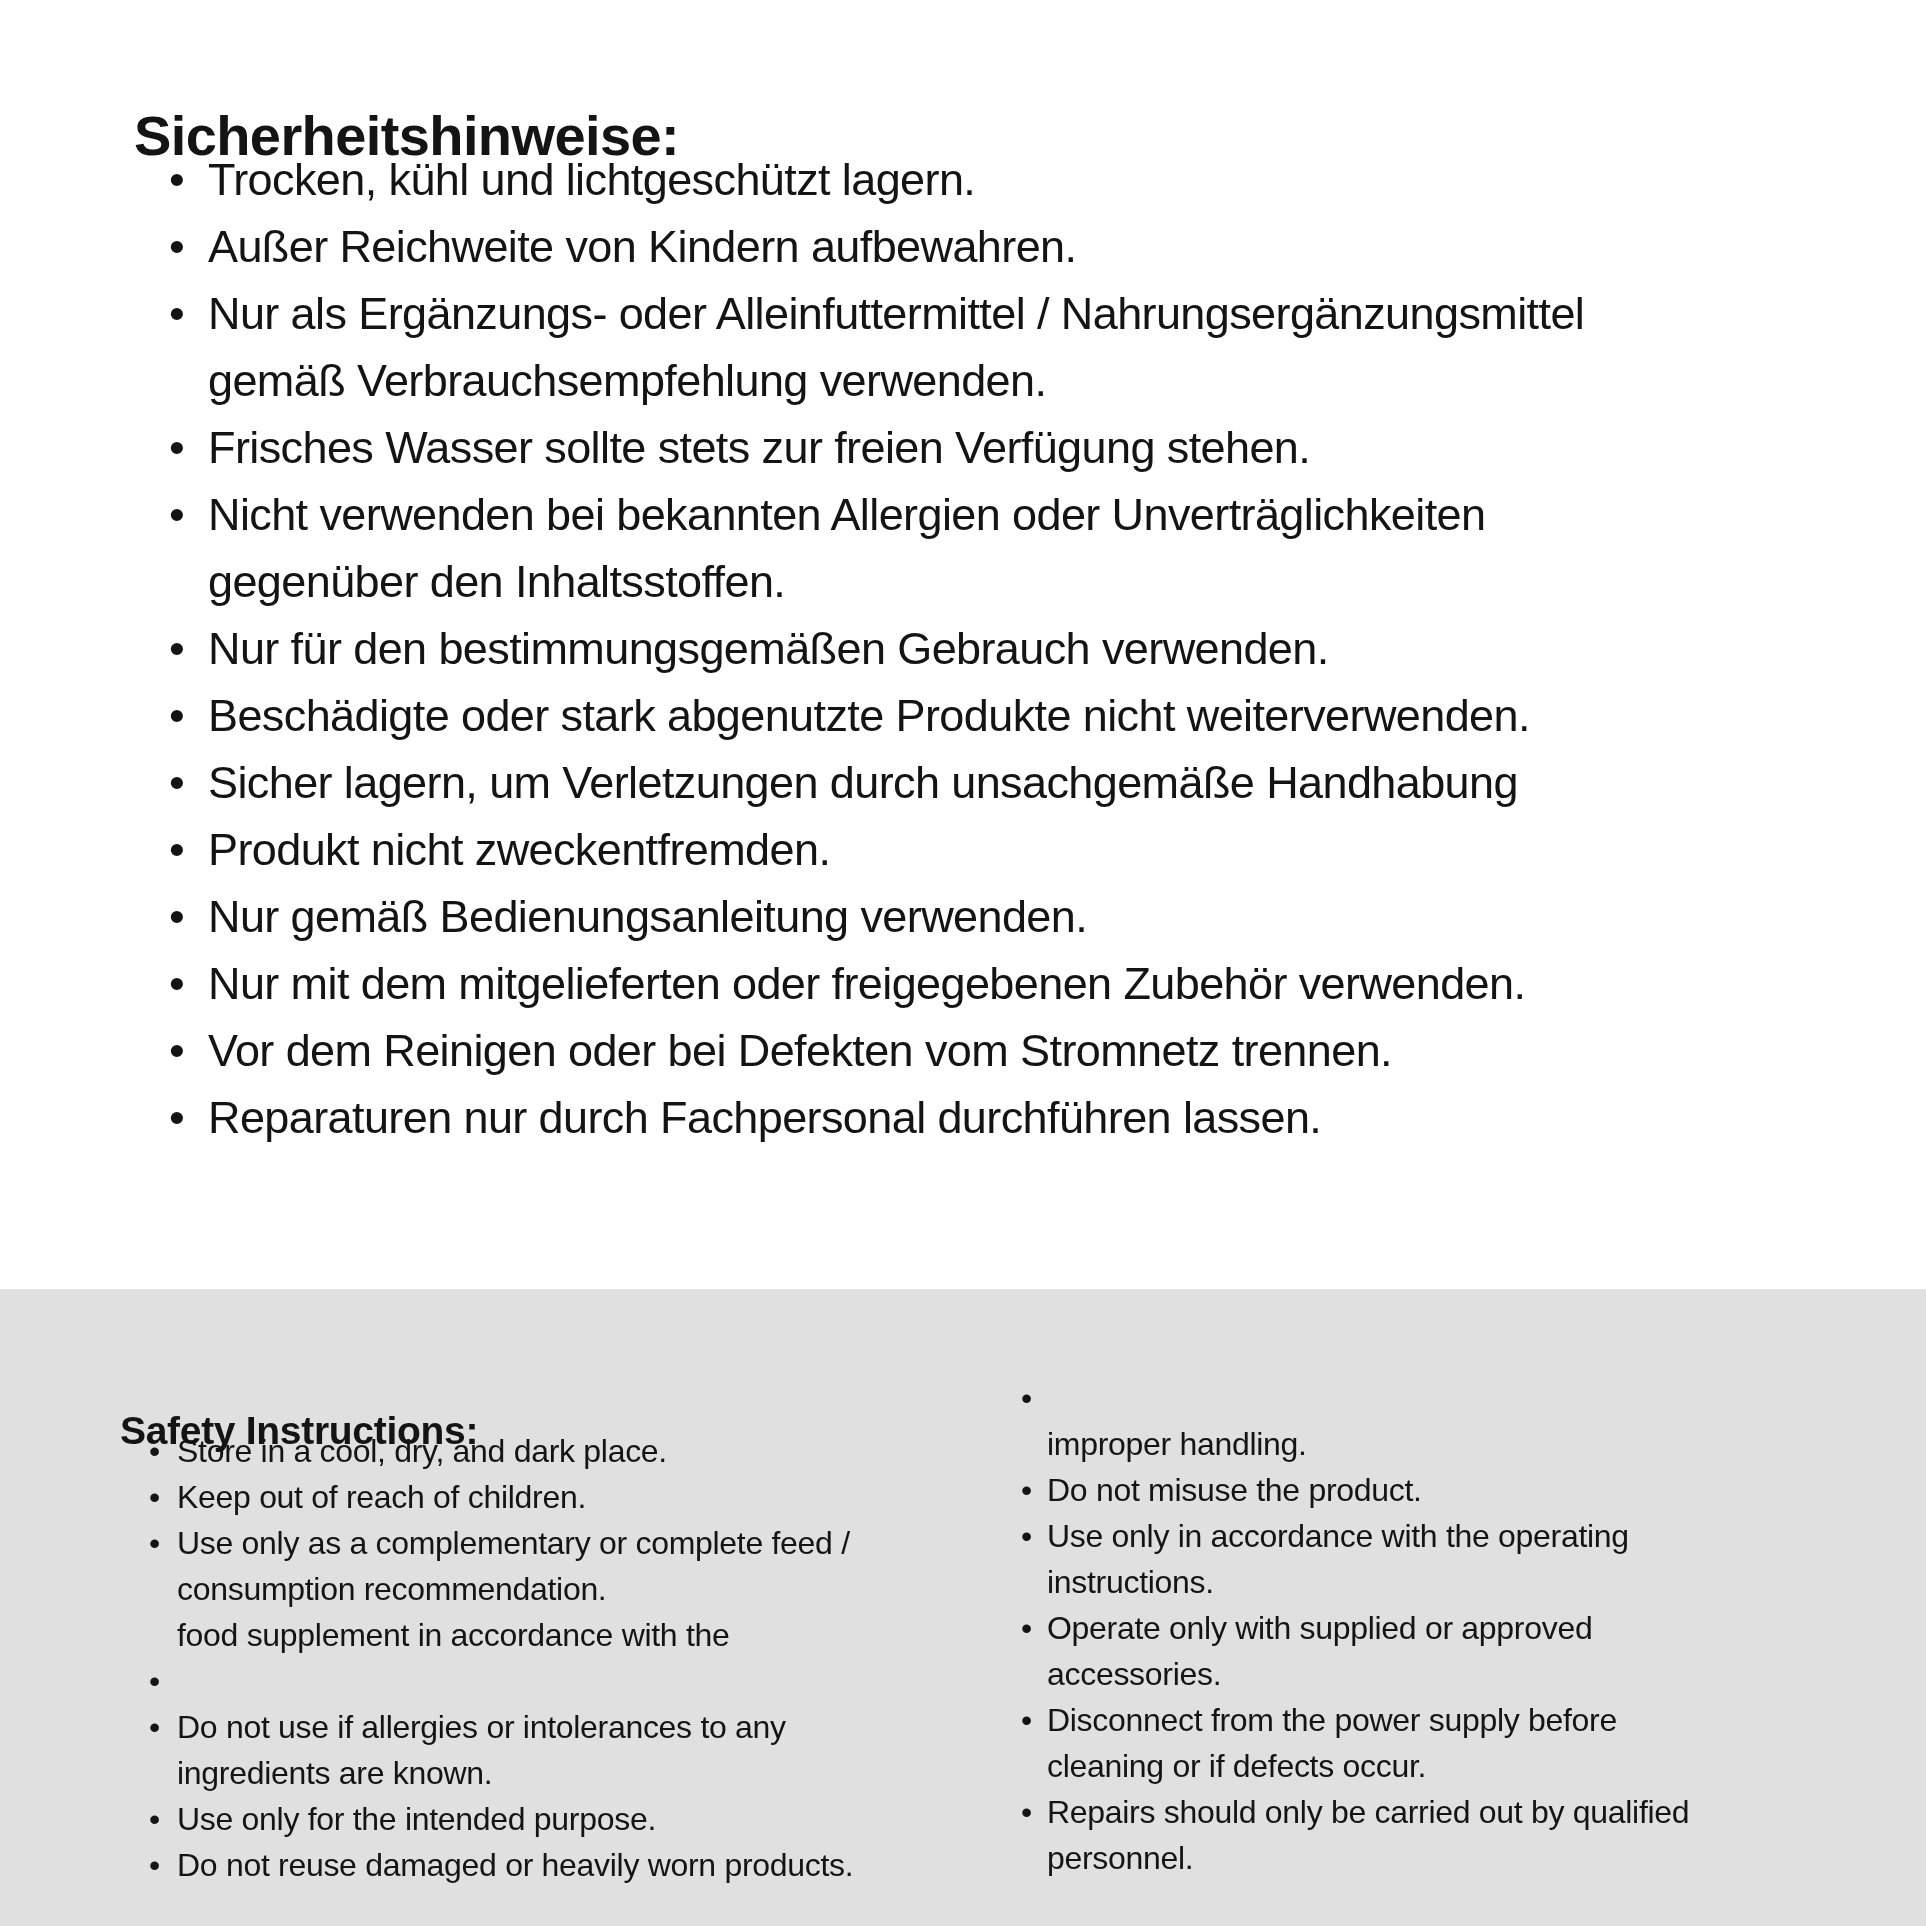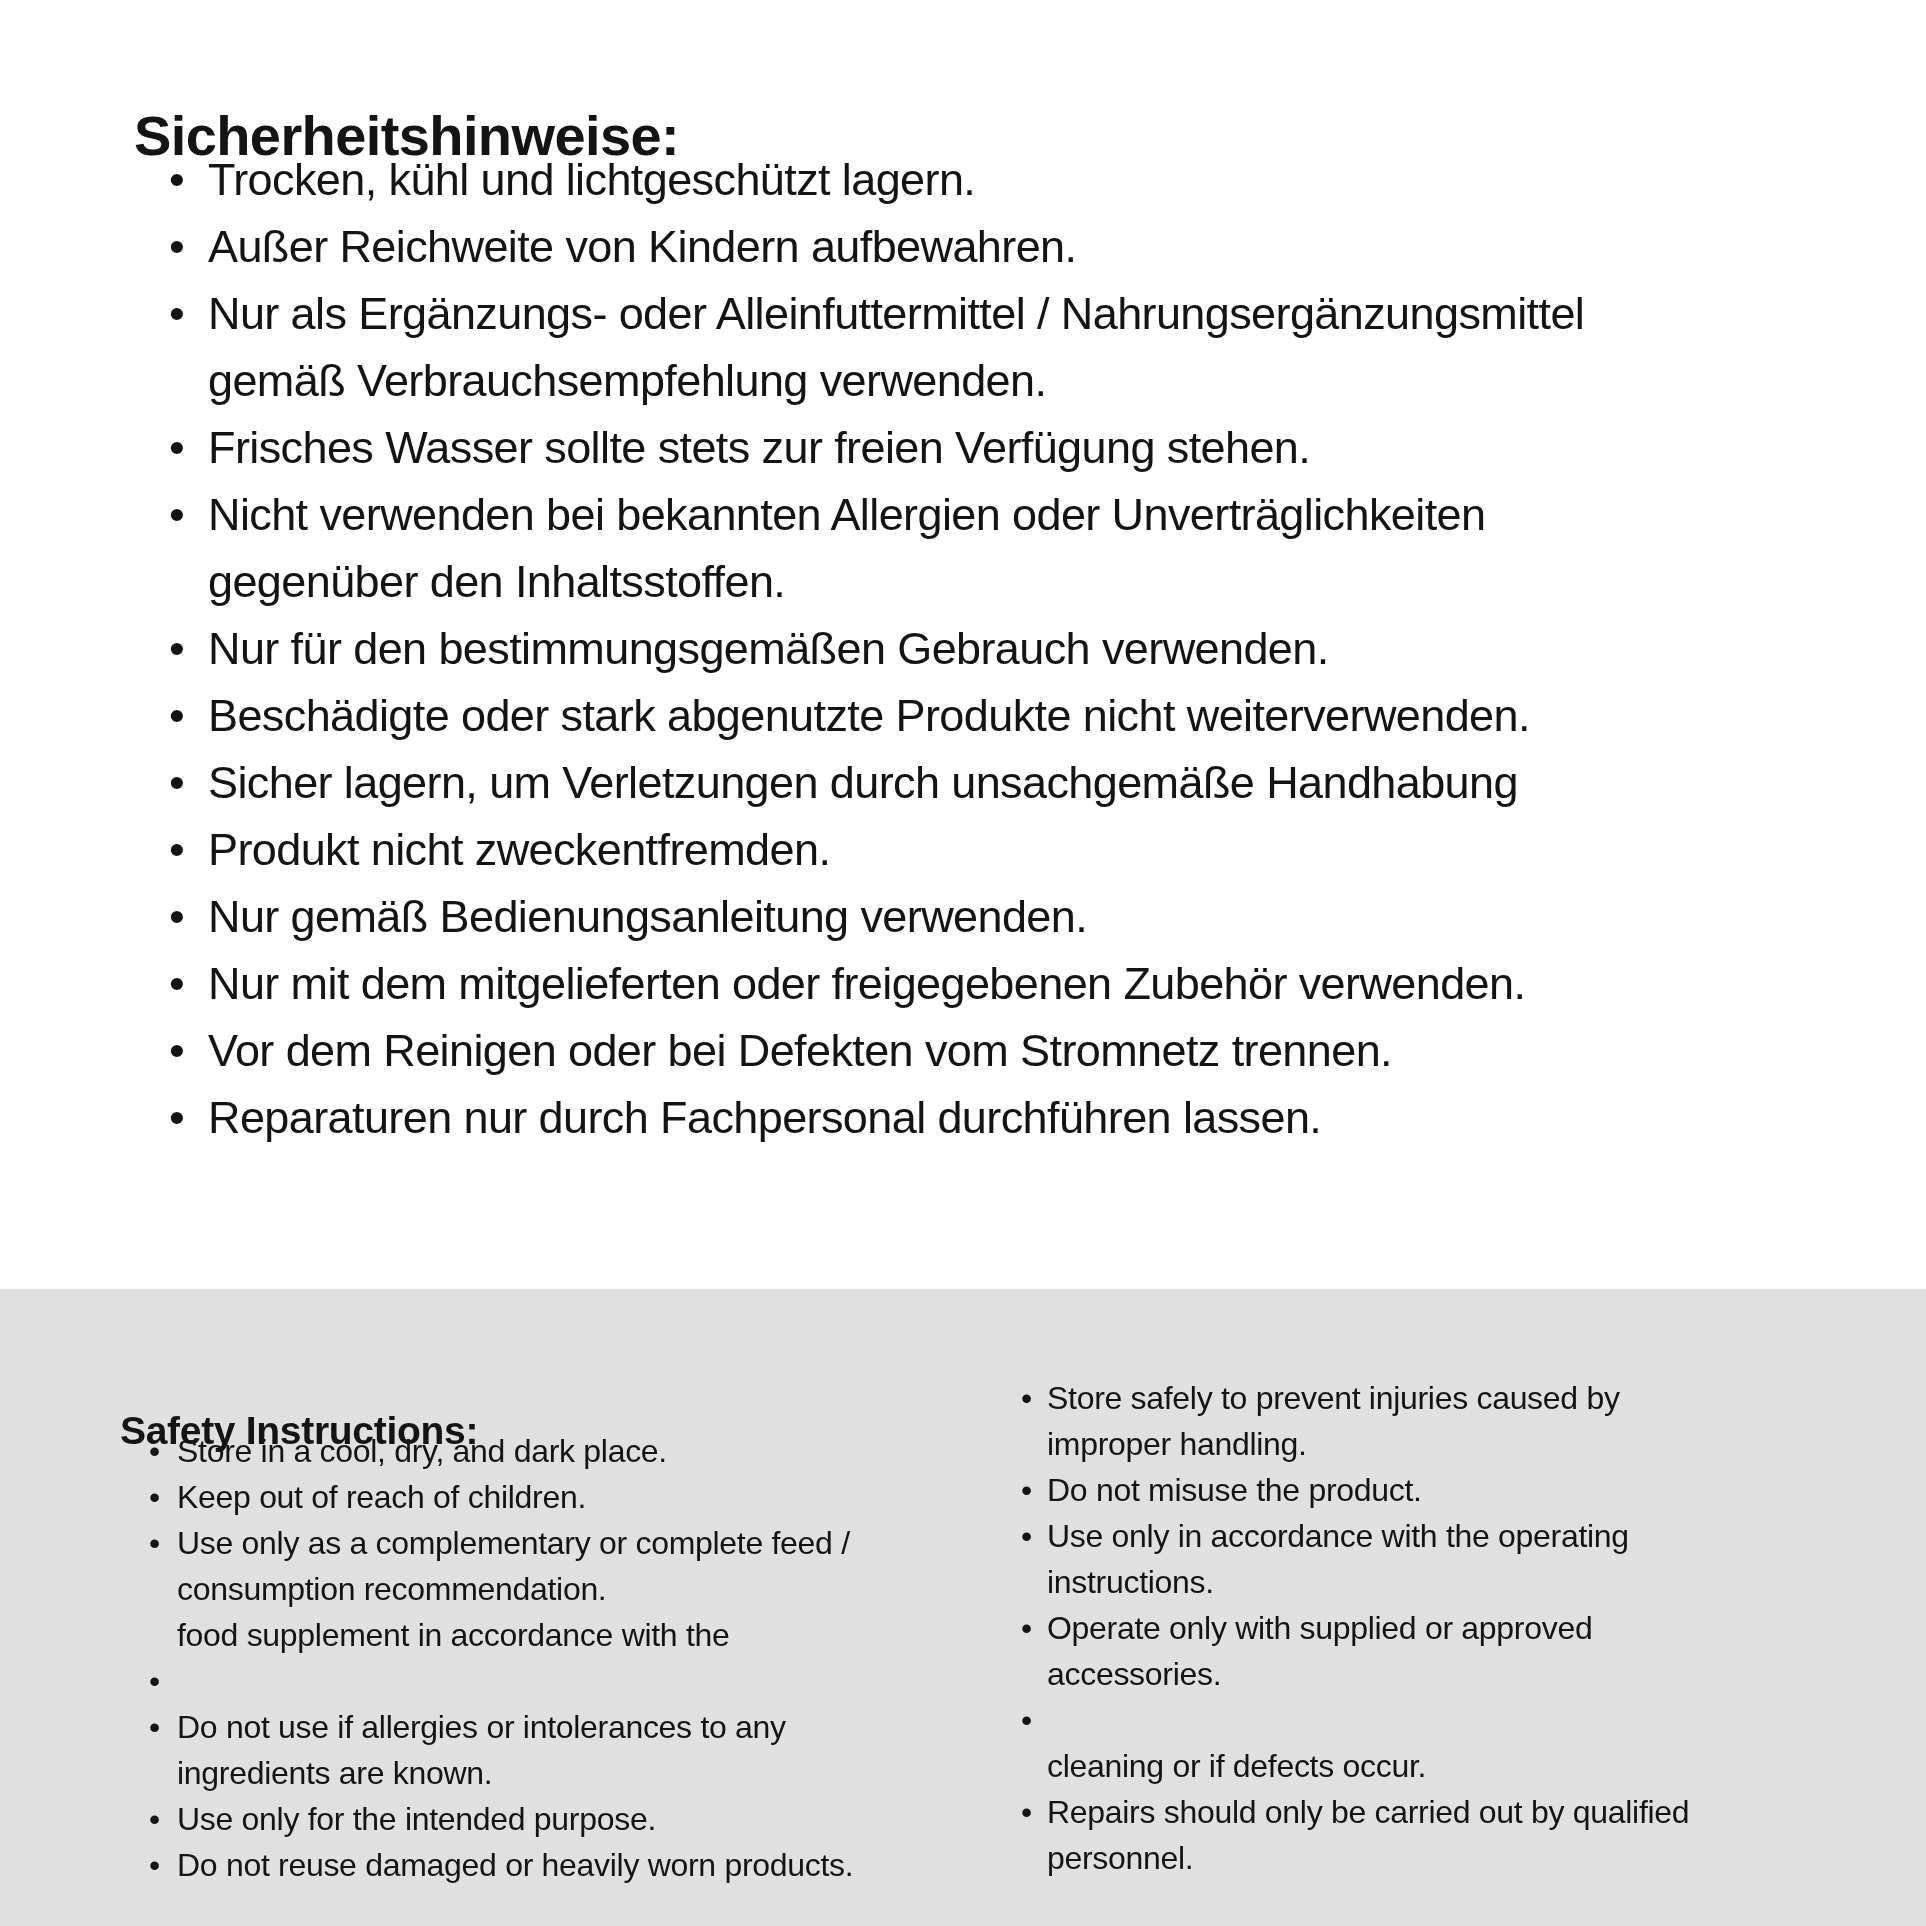--- a/index.html
+++ b/index.html
@@ -174,21 +174,20 @@
       </div>
     <div class="row">
         <span class="b">•</span>
         <span class="t">Do not reuse damaged or heavily worn products.</span>
       </div>
   </div>
 
   <div class="en-col en-right">
     <div class="row">
         <span class="b">•</span>
-        <span class="t">Store safely to prevent injuries caused by</span>
       </div>
     <div class="row">
         <span class="b"></span>
         <span class="t">improper handling.</span>
       </div>
     <div class="row">
         <span class="b">•</span>
         <span class="t">Do not misuse the product.</span>
       </div>
     <div class="row">
@@ -202,20 +201,21 @@
     <div class="row">
         <span class="b">•</span>
         <span class="t">Operate only with supplied or approved</span>
       </div>
     <div class="row">
         <span class="b"></span>
         <span class="t">accessories.</span>
       </div>
     <div class="row">
         <span class="b">•</span>
+        <span class="t">Disconnect from the power supply before</span>
       </div>
     <div class="row">
         <span class="b"></span>
         <span class="t">cleaning or if defects occur.</span>
       </div>
     <div class="row">
         <span class="b">•</span>
         <span class="t">Repairs should only be carried out by qualified</span>
       </div>
     <div class="row">

